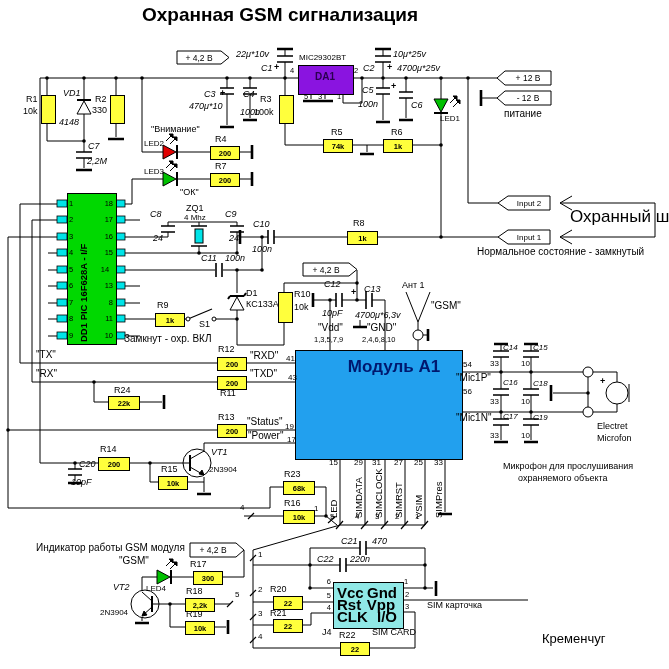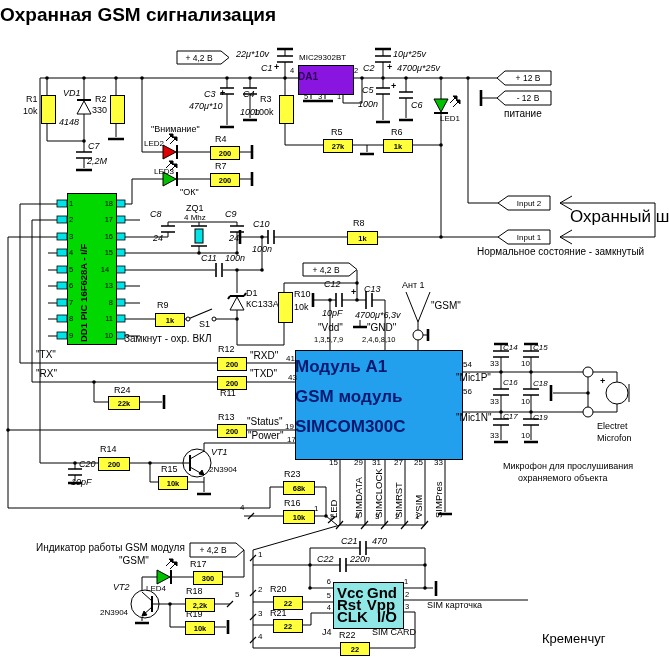--- a/index.html
+++ b/index.html
@@ -3,21 +3,21 @@
 <meta charset="utf-8">
 <style>
   html,body{margin:0;padding:0;background:#fff}
   #stage{position:relative;width:669px;height:669px;background:#fff;overflow:hidden;
          font-family:"Liberation Sans",sans-serif}
   #stage svg{position:absolute;left:0;top:0}
   .t{position:absolute;font-family:"Liberation Sans",sans-serif;font-size:9px;color:#000;
      white-space:nowrap;line-height:1.05;z-index:3}
   .i{font-style:italic}
   .b{font-weight:bold}
-  .c{}
+  .c{text-align:center}
   .s7{font-size:7.5px}.s8{font-size:8px}.s10{font-size:10px}.s11{font-size:15px}
   .s12{font-size:17px}.s13{font-size:13px}.s19{font-size:19px}
   .res{position:absolute;background:var(--res_yellow);border:1px solid #000;z-index:2;
        display:flex;align-items:center;justify-content:center;
        font:bold 7.5px "Liberation Sans",sans-serif;color:#000}
   .box{position:absolute;border:1px solid #000;z-index:2}
   .vlab{position:absolute;writing-mode:vertical-rl;transform:rotate(180deg);
         font:9.5px "Liberation Sans",sans-serif;color:#000;z-index:3;text-align:left}
   .flagtxt{position:absolute;text-align:center;font:8.5px "Liberation Sans",sans-serif;z-index:3}
 </style>
@@ -244,21 +244,21 @@
 <div class="res" style="left:110px;top:95px;width:13px;height:27px"></div>
 <div class="res" style="left:279px;top:95px;width:13px;height:27px"></div>
 <div class="res" style="left:278px;top:292px;width:13px;height:29px"></div>
 <div class="res" style="left:210px;top:146px;width:28px;height:12px">
       <span>200</span>
     </div>
 <div class="res" style="left:210px;top:173px;width:28px;height:12px">
       <span>200</span>
     </div>
 <div class="res" style="left:323px;top:139px;width:28px;height:12px">
-      <span>27k</span>
+      <span>74k</span>
     </div>
 <div class="res" style="left:383px;top:139px;width:28px;height:12px">
       <span>1k</span>
     </div>
 <div class="res" style="left:347px;top:231px;width:29px;height:12px">
       <span>1k</span>
     </div>
 <div class="res" style="left:155px;top:313px;width:28px;height:12px">
       <span>1k</span>
     </div>
@@ -349,21 +349,21 @@
 <div class="t s10" style="left:504px;top:109px">питание</div>
 
 <div class="flagtxt s8" style="left:508px;top:199px;width:42px;font-size:8px">Input 2</div>
 <div class="flagtxt s8" style="left:508px;top:233px;width:42px;font-size:8px">Input 1</div>
 <div class="t s12" style="left:570px;top:208px">Охранный шлейф</div>
 <div class="t s10" style="left:477px;top:247px">Нормальное состояние - замкнутый</div>
 
 <div class="t" style="left:151px;top:125px">"Внимание"</div>
 <div class="t s8" style="left:144px;top:140px">LED2</div>
 <div class="t" style="left:215px;top:135px">R4</div>
-<div class="t s8" style="left:154px;top:168px">LED3</div>
+<div class="t s8" style="left:144px;top:168px">LED3</div>
 <div class="t" style="left:215px;top:162px">R7</div>
 <div class="t" style="left:180px;top:188px">"ОК"</div>
 
 <div class="t i" style="left:150px;top:210px">C8</div>
 <div class="t i" style="left:153px;top:234px">24</div>
 <div class="t" style="left:186px;top:204px">ZQ1</div>
 <div class="t s8" style="left:184px;top:214px">4 Mhz</div>
 <div class="t i" style="left:225px;top:210px">C9</div>
 <div class="t i" style="left:229px;top:234px">24</div>
 <div class="t i" style="left:253px;top:220px">C10</div>
@@ -387,22 +387,20 @@
 <div class="t i" style="left:355px;top:311px">4700μ*6,3v</div>
 
 <div class="t s10" style="left:318px;top:323px">"Vdd"</div>
 <div class="t s7" style="left:314px;top:336px">1,3,5,7,9</div>
 <div class="t s10" style="left:367px;top:323px">"GND"</div>
 <div class="t s7" style="left:362px;top:336px">2,4,6,8,10</div>
 <div class="t" style="left:402px;top:281px">Ант 1</div>
 <div class="t s10" style="left:431px;top:301px">"GSM"</div>
 
 <div class="t b s12 c" style="left:295px;top:358px;width:198px;color:var(--module_text)">Модуль А1</div>
-<div class="t b s12 c" style="left:295px;top:388px;width:166px;color:var(--module_text)">GSM модуль</div>
-<div class="t b s12 c" style="left:295px;top:418px;width:166px;color:var(--module_text)">SIMCOM300C</div>
 
 <div class="t s10" style="left:36px;top:350px">"TX"</div>
 <div class="t s10" style="left:36px;top:369px">"RX"</div>
 <div class="t" style="left:218px;top:345px">R12</div>
 <div class="t s10" style="left:250px;top:351px">"RXD"</div>
 <div class="t s8" style="left:286px;top:355px">41</div>
 <div class="t" style="left:220px;top:389px">R11</div>
 <div class="t s10" style="left:250px;top:369px">"TXD"</div>
 <div class="t s8" style="left:288px;top:374px">43</div>
 <div class="t" style="left:114px;top:386px">R24</div>

